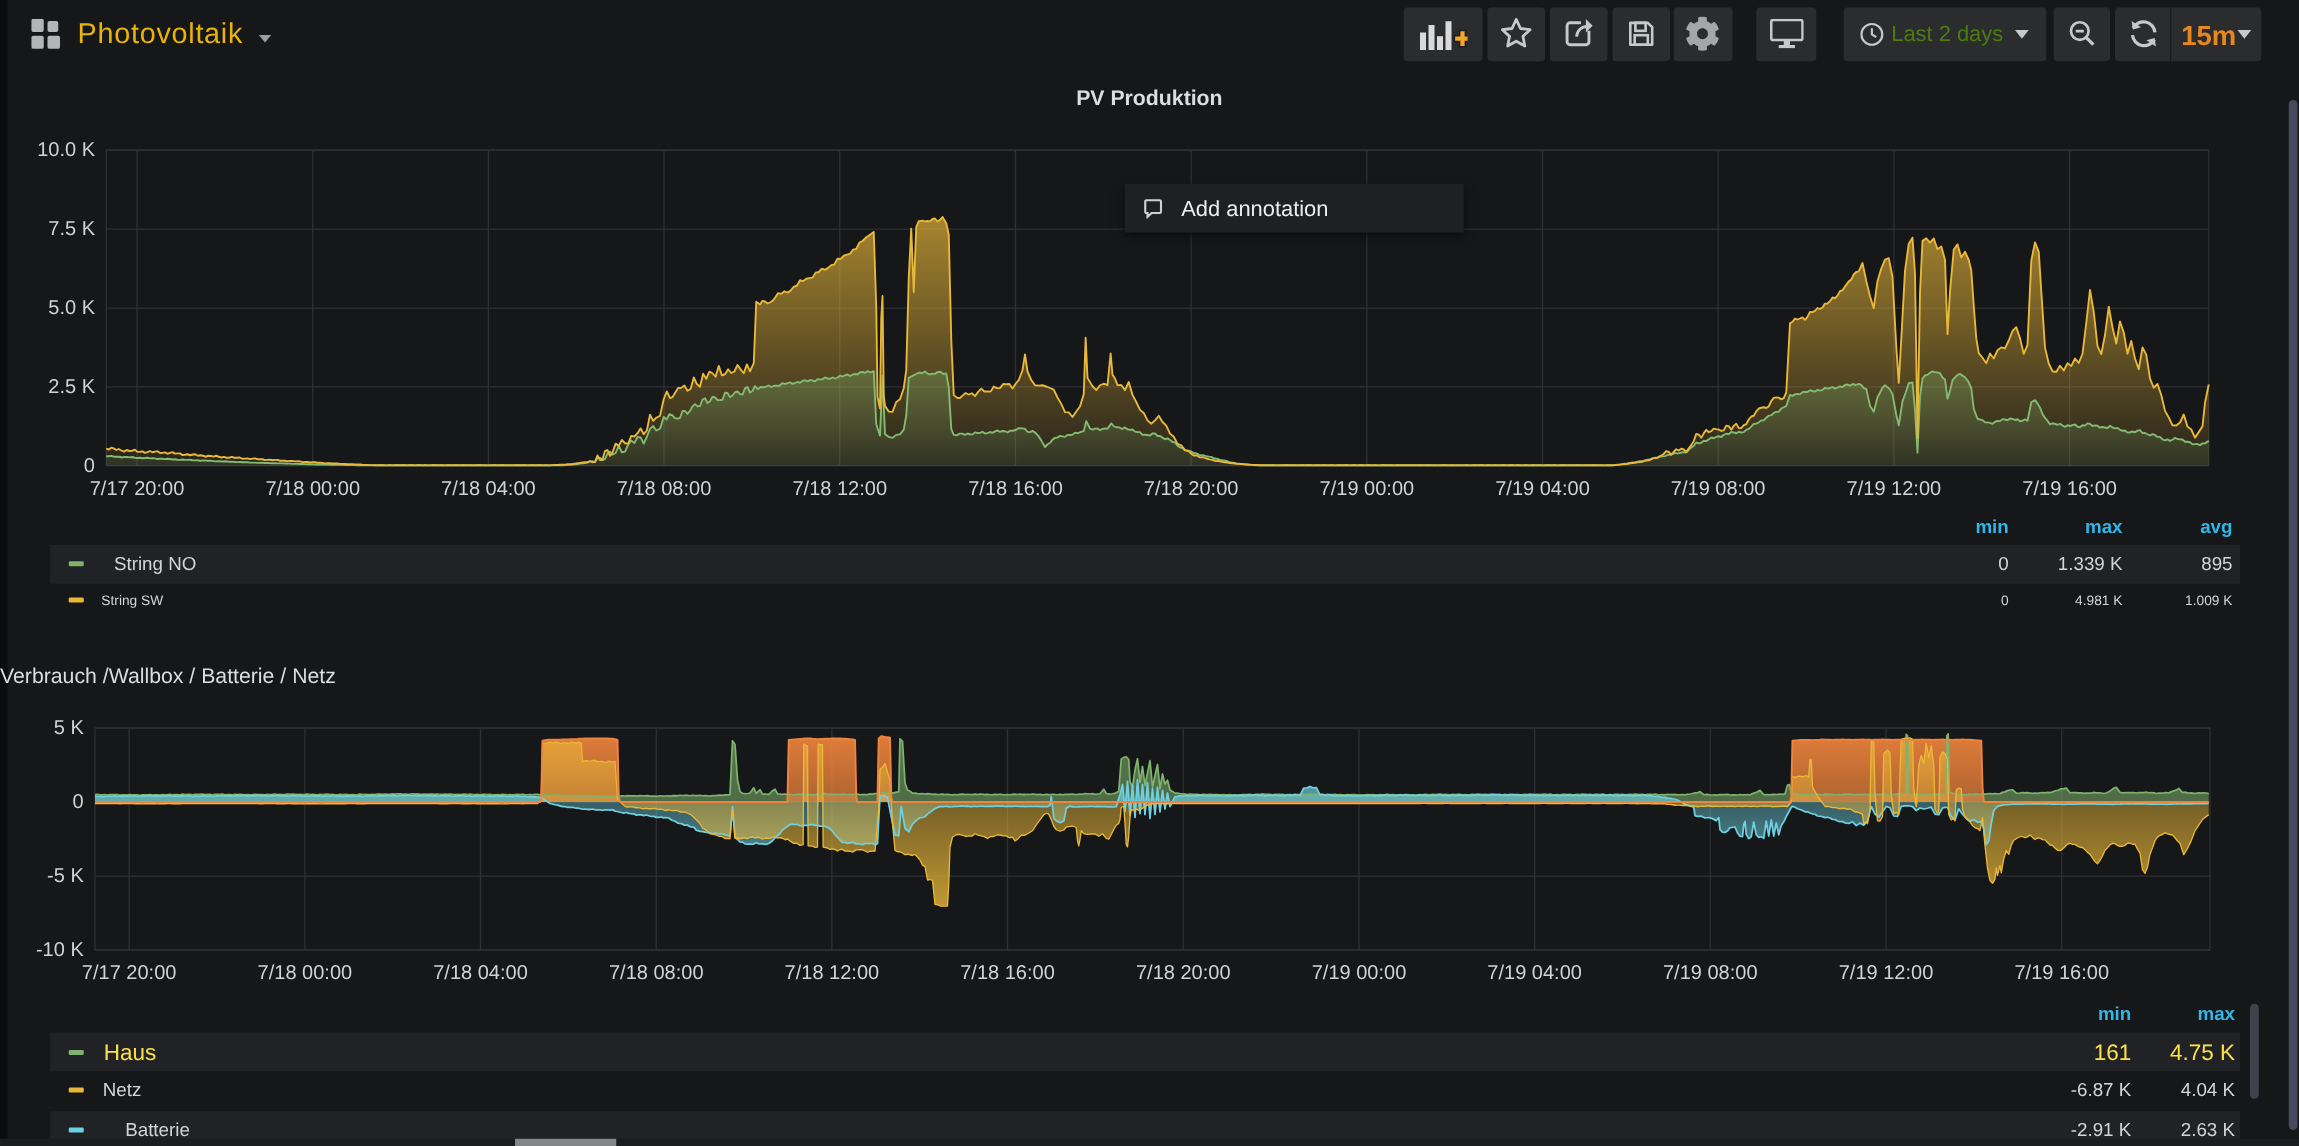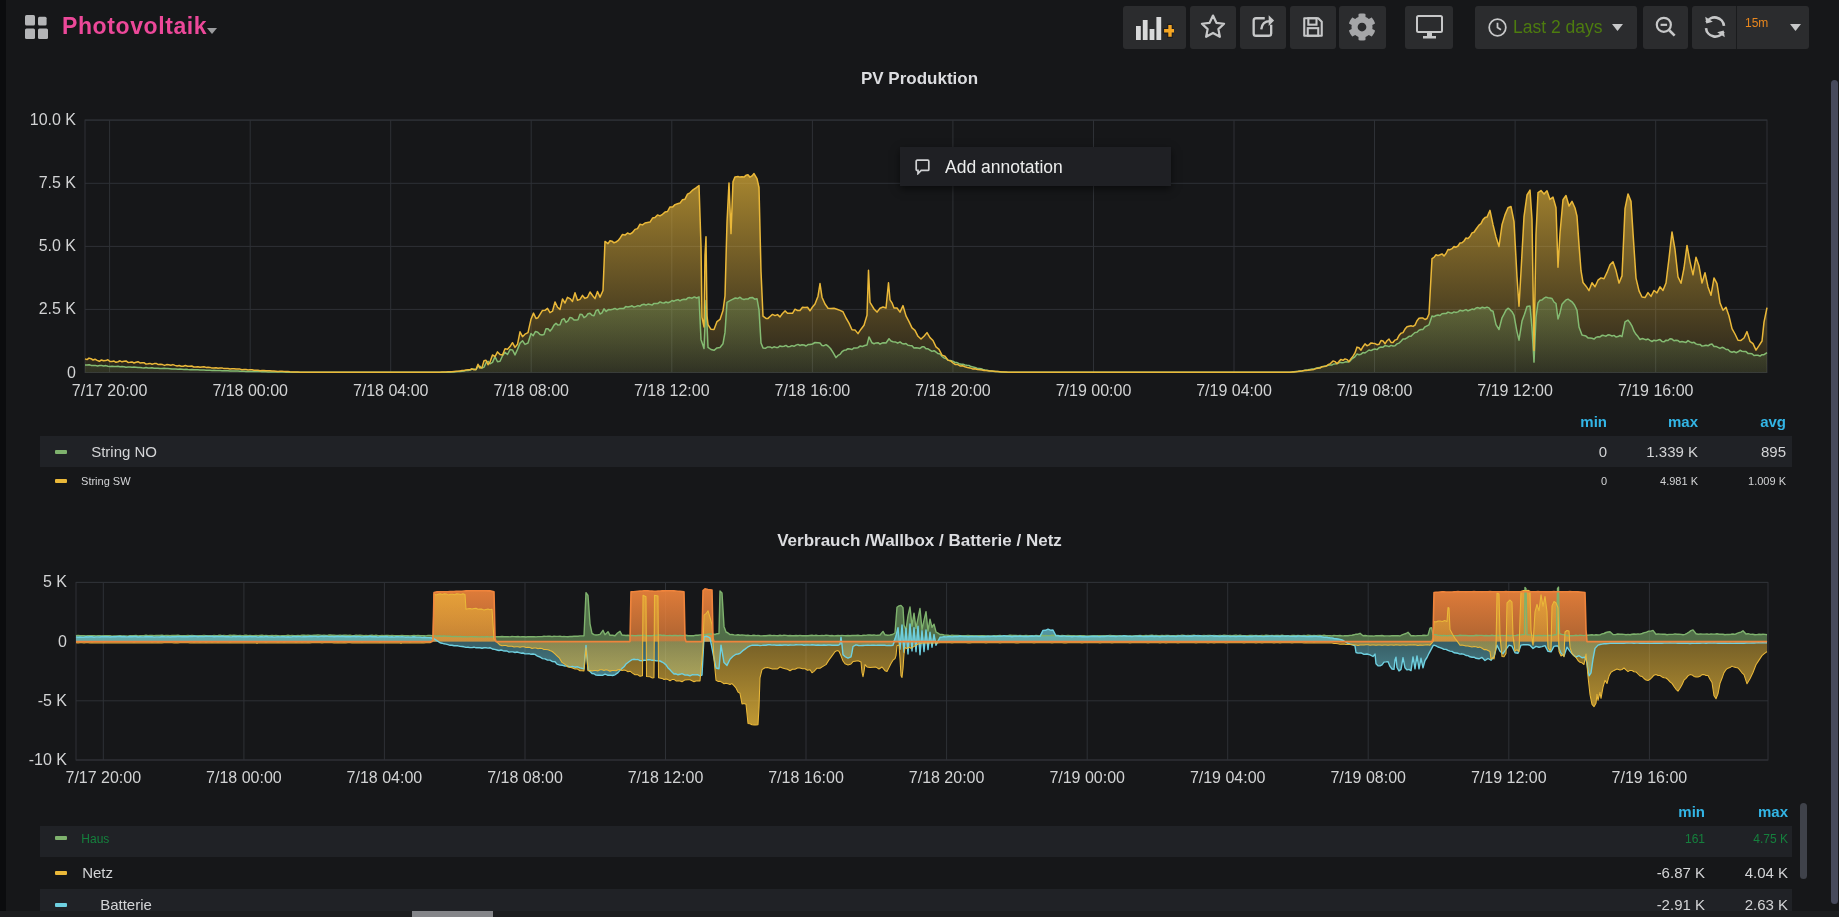--- a/index.html
+++ b/index.html
@@ -9,21 +9,21 @@
 </style></head>
 <body>
 <div class="abs" style="left:0;top:0;width:6px;height:917px;background:#0b0c0e"></div>
 
 <svg class="abs" style="left:25px;top:15px" width="24" height="25" viewBox="0 0 24 25">
   <rect x="0" y="0" width="10" height="10.5" rx="1.5" fill="#b4b5b7"></rect>
   <rect x="13" y="1.8" width="8.6" height="8.7" rx="1.5" fill="#b4b5b7"></rect>
   <rect x="0" y="13.5" width="10" height="10.5" rx="1.5" fill="#b4b5b7"></rect>
   <rect x="13" y="13.5" width="10" height="10.5" rx="1.5" fill="#b4b5b7"></rect>
 </svg>
-<div class="abs" style="left:62px;top:13px;font-size:23px;color:#ec4899;font-weight:700;letter-spacing:0.6px">Photovoltaik</div>
+<div class="abs" style="left:62px;top:13px;font-size:23px;color:#eab308;font-weight:400;letter-spacing:0.6px">Photovoltaik</div>
 <svg class="abs" style="left:206px;top:27px" width="12" height="8" viewBox="0 0 12 8">
     <path d="M1 1 L6 7 L11 1 Z" fill="#9b9c9e"></path>
   </svg>
 
 <div class="navbtn" style="left:1123px;width:63px"></div>
 <div class="navbtn" style="left:1190px;width:46px"></div>
 <div class="navbtn" style="left:1240px;width:46px"></div>
 <div class="navbtn" style="left:1290px;width:46px"></div>
 <div class="navbtn" style="left:1339px;width:47px"></div>
 <div class="navbtn" style="left:1405px;width:48px"></div>
@@ -71,21 +71,21 @@
 <line x1="7" y1="10" x2="13" y2="10" stroke="#c7c8c9" stroke-width="2"></line>
 <line x1="15" y1="15" x2="20" y2="20" stroke="#c7c8c9" stroke-width="2.4"></line>
 </svg>
 <svg class="abs" style="left:1702px;top:14px" width="26" height="26" viewBox="0 0 24 24">
 <path d="M20.3 11 a8.6 8.6 0 0 0 -16.2 -3.2" fill="none" stroke="#c7c8c9" stroke-width="2.4"></path>
 <path d="M3.0 2.6 l1.0 6.2 6.0 -1.6 z" fill="#c7c8c9"></path>
 <path d="M3.7 13 a8.6 8.6 0 0 0 16.2 3.2" fill="none" stroke="#c7c8c9" stroke-width="2.4"></path>
 <path d="M21.0 21.4 l-1.0 -6.2 -6.0 1.6 z" fill="#c7c8c9"></path>
 </svg>
 <div class="abs" style="left:1736px;top:6px;width:1px;height:43px;background:#1a1b1d"></div>
-<div class="abs" style="left:1745px;top:16px;font-size:12px;font-weight:normal;color:#e8871e">15m</div>
+<div class="abs" style="left:1745px;top:16px;font-size:22px;font-weight:bold;color:#e8871e">15m</div>
 <svg class="abs" style="left:1789px;top:23px" width="13" height="9" viewBox="0 0 13 9">
     <path d="M1 1 L6.5 8 L12 1 Z" fill="#c7c8c9"></path>
   </svg>
 
 <div class="abs" style="left:0;top:69px;width:1839px;text-align:center;font-size:17px;font-weight:bold;color:#dcdde0">PV Produktion</div>
 
 <svg width="1839" height="917" viewBox="0 0 1839 917" style="position:absolute;left:0;top:0">
 <defs>
 <linearGradient id="gy1" x1="0" y1="120" x2="0" y2="372.5" gradientUnits="userSpaceOnUse">
         <stop offset="0" stop-color="#eab839" stop-opacity="0.85"></stop>
@@ -224,28 +224,28 @@
   <span class="abs" style="right:6px">895</span>
 </div>
 <div class="abs" style="left:55px;top:475px;width:1737px;height:20px;font-size:11px;color:#d3d4d6">
   <span class="legend-dash" style="background:#eab839;margin-bottom:3px"></span>
   <span style="margin-left:11px">String SW</span>
   <span class="abs" style="right:185px">0</span>
   <span class="abs" style="right:94px">4.981 K</span>
   <span class="abs" style="right:6px">1.009 K</span>
 </div>
 
-<div class="abs" style="left:0;top:531px;width:1839px;text-align:center;font-size:17px;font-weight:bold;color:#dcdde0">Verbrauch /Wallbox / Batterie / Netz</div>
+<div class="abs" style="left:0;top:531px;width:1839px;font-size:17px;font-weight:normal;color:#dcdde0">Verbrauch /Wallbox / Batterie / Netz</div>
 
 <div class="abs" style="left:0;top:803px;width:1839px;height:20px;font-size:15px;font-weight:bold;color:#33b5e5">
   <span class="abs" style="right:134px;top:0">min</span>
   <span class="abs" style="right:51px;top:0">max</span>
 </div>
 <div class="abs" style="left:40px;top:826px;width:1752px;height:31px;background:#202226"></div>
-<div class="abs" style="left:55px;top:832px;width:1737px;height:20px;font-size:12px;color:#15803d">
+<div class="abs" style="left:55px;top:832px;width:1737px;height:20px;font-size:18px;color:#fde047">
   <span class="legend-dash" style="background:#7eb26d;margin-bottom:3px"></span>
   <span style="margin-left:11px">Haus</span>
   <span class="abs" style="right:87px">161</span>
   <span class="abs" style="right:4px">4.75 K</span>
 </div>
 <div class="abs" style="left:55px;top:864px;width:1737px;height:20px;font-size:15px;color:#d3d4d6">
   <span class="legend-dash" style="background:#eab839;margin-bottom:3px"></span>
   <span style="margin-left:11px">Netz</span>
   <span class="abs" style="right:87px">-6.87 K</span>
   <span class="abs" style="right:4px">4.04 K</span>

